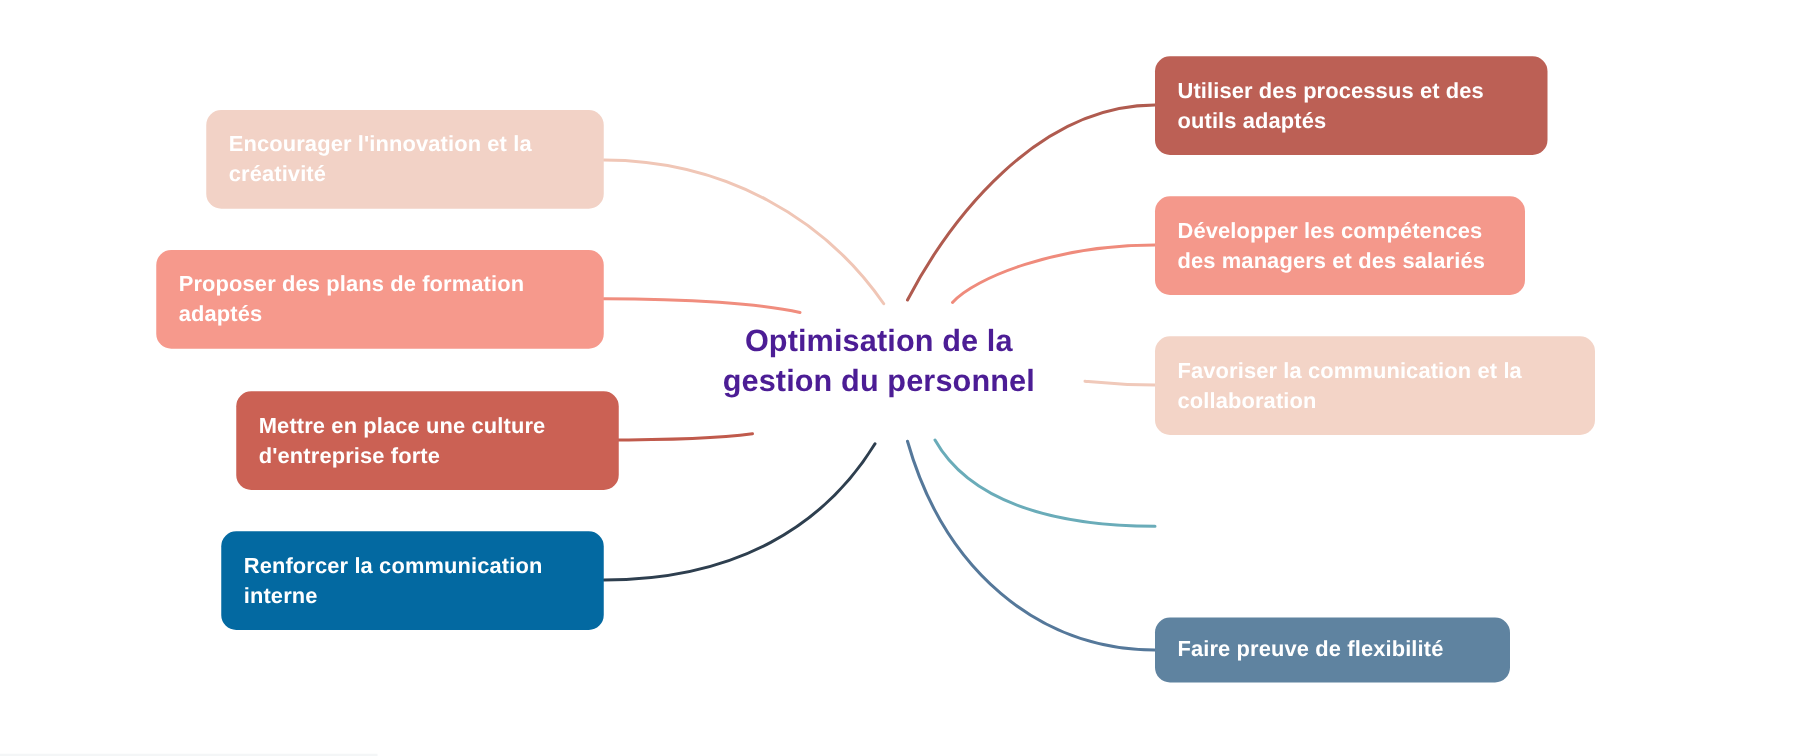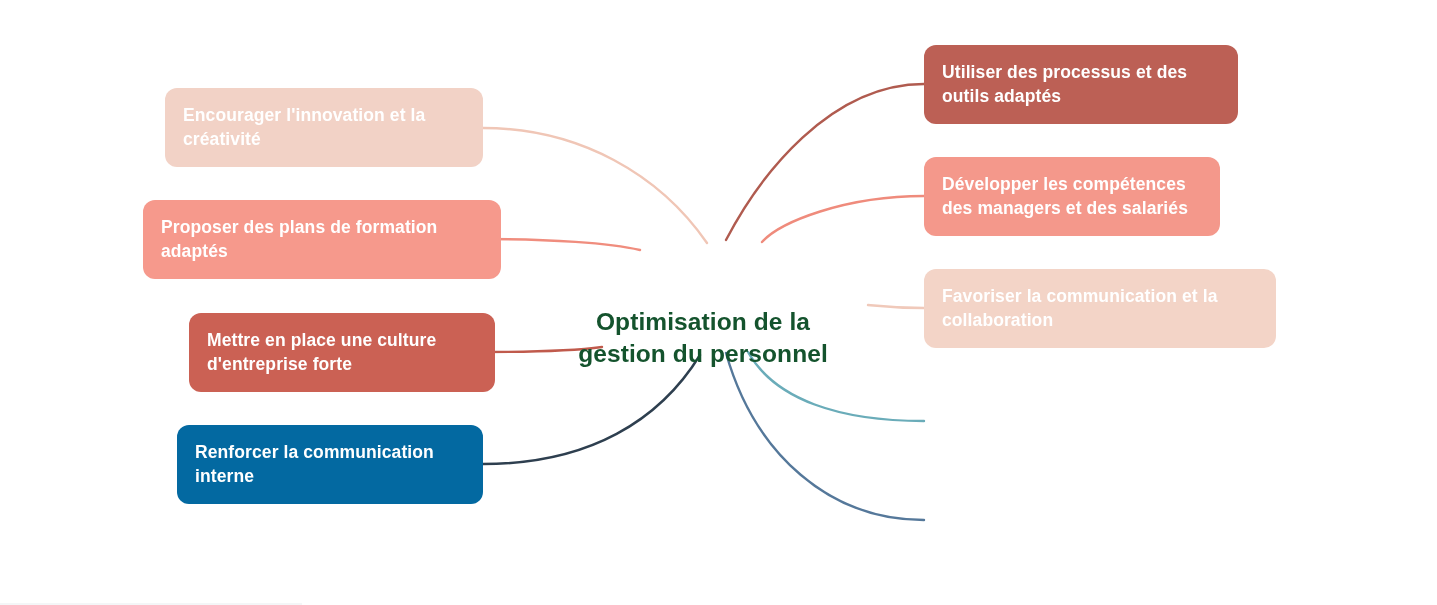--- a/index.html
+++ b/index.html
@@ -32,28 +32,27 @@
     font-size:17.5px;
     font-weight:bold;
     line-height:1.36;
     letter-spacing:0.1px;
     z-index:3;
   }
   .node-label { display:block; }
   #center-title {
     position:absolute;
     z-index:4;
-    color:#14532d;
+    color:#4c1d95;
     font-size:24.5px;
     font-weight:bold;
     line-height:1.32;
     text-align:center;
     letter-spacing:0.1px;
     white-space:pre-line;
-    margin-top:48px;
   }
   .bottom-edge {
     position:absolute;
     left:0;
     bottom:0;
     width:302px;
     height:2px;
     background:#f4f6f7;
     z-index:1;
   }
@@ -74,21 +73,21 @@
     <path d="M 924 196 C 845 196 780 222 762 242" stroke="#ef8b7c" stroke-width="2.4" stroke-linecap="round"></path>
     <path d="M 924 308 C 895 308 878 306 868 305" stroke="#f0c9ba" stroke-width="2.4" stroke-linecap="round"></path>
     <path d="M 924 421 C 840 421 775 400 748 352" stroke="#6aacb9" stroke-width="2.4" stroke-linecap="round"></path>
     <path d="M 924 520 C 830 520 755 455 726 353" stroke="#55789a" stroke-width="2.4" stroke-linecap="round"></path>
   </svg>
 
   <div class="node" style="left:165px; top:88px; width:318px; height:79px; background:#f2d2c6;">
     <span class="node-label">Encourager l'innovation et la créativité</span>
   </div>
 
-  <div class="node" style="left:143px; top:200px; width:358px; height:79px; background:#f6998c;">
+  <div class="node" style="left:125px; top:200px; width:358px; height:79px; background:#f6998c;">
     <span class="node-label">Proposer des plans de formation adaptés</span>
   </div>
 
   <div class="node" style="left:177px; top:313px; width:306px; height:79px; background:#cb6154;margin-left:12px;">
     <span class="node-label">Mettre en place une culture d'entreprise forte</span>
   </div>
 
   <div class="node" style="left:177px; top:425px; width:306px; height:79px; background:#0369a1;">
     <span class="node-label">Renforcer la communication interne</span>
   </div>
@@ -102,16 +101,19 @@
 
   <div class="node" style="left:924px; top:157px; width:296px; height:79px; background:#f4988b;">
     <span class="node-label">Développer les compétences des managers et des salariés</span>
   </div>
 
   <div class="node" style="left:924px; top:269px; width:352px; height:79px; background:#f3d4c7;">
     <span class="node-label">Favoriser la communication et la collaboration</span>
   </div>
 
 
+  <div class="node" style="left:924px; top:494px; width:284px; height:52px; background:#5f83a0;">
+    <span class="node-label">Faire preuve de flexibilité</span>
+  </div>
 
   <div class="bottom-edge"></div>
 
 </div>
 
 </body></html>

